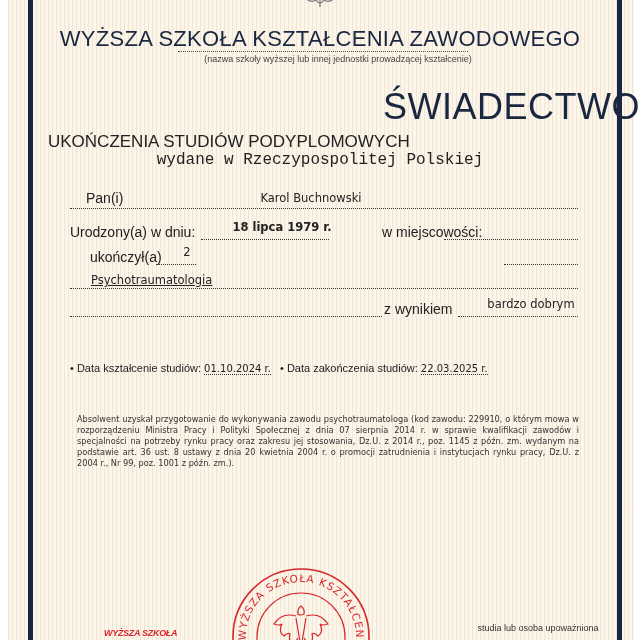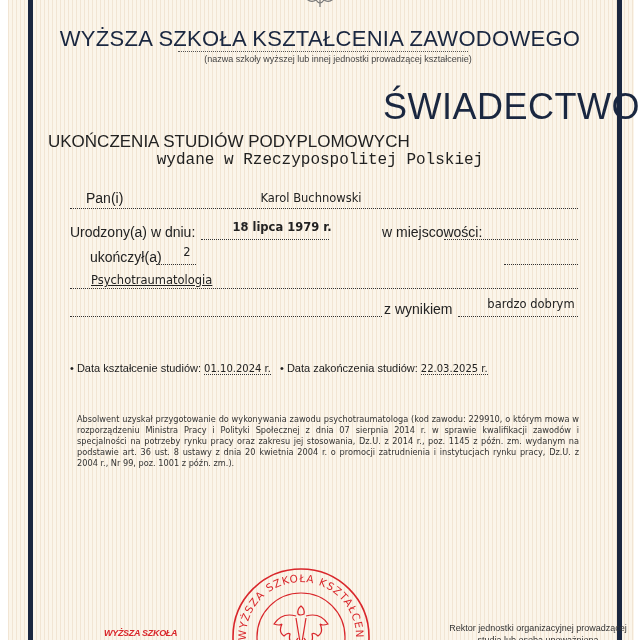--- a/index.html
+++ b/index.html
@@ -138,15 +138,14 @@
     <path d="M76 50 q14 -4 22 8 q-6 2 -8 0 q4 8 -2 12 q-4 -4 -6 -2 q2 8 -4 10 l-4 -6"></path>
     <path d="M66 52 q5 30 5 30 q0 0 5 -30"></path>
     <path d="M63 82 l8 6 l8 -6"></path>
     <path d="M64 92 l7 -4 l7 4"></path>
   </g>
 </svg>
 
 <div class="stamp-small">WYŻSZA SZKOŁA</div>
 
 <div class="signature-caption">
-  <div>Rektor jednostki organizacyjnej prowadzącej</div>
   <div>studia lub osoba upoważniona</div>
 </div>
 
 </body></html>

